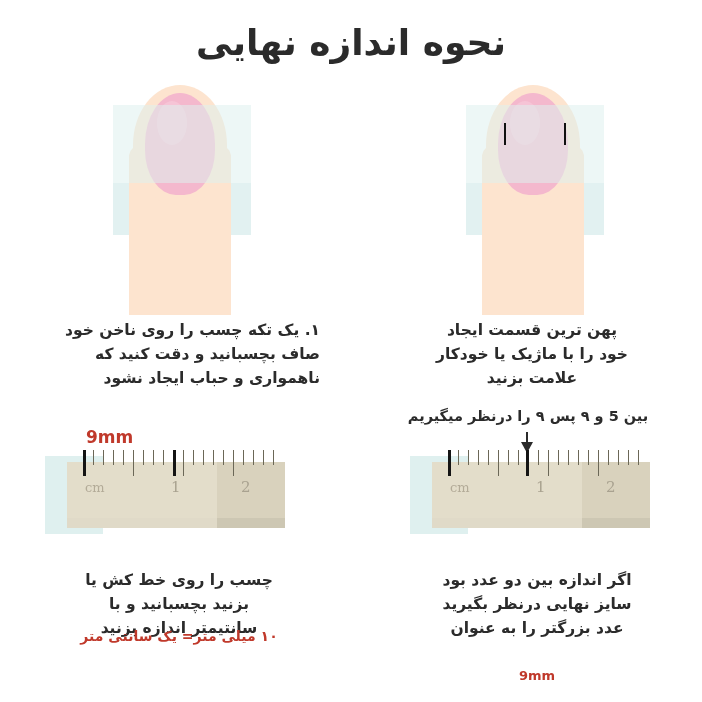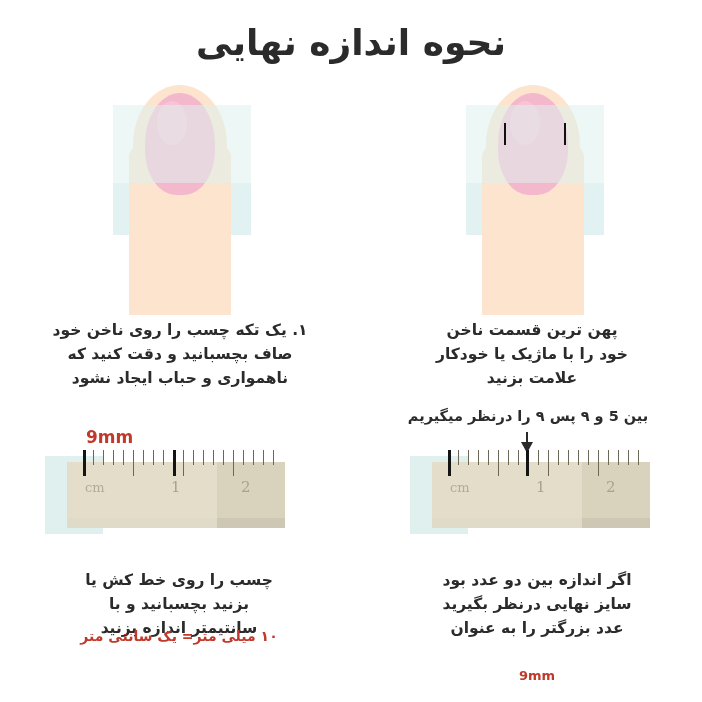--- a/index.html
+++ b/index.html
@@ -208,39 +208,39 @@
 
   <div class="finger-wrap" style="left:95px; top:85px;">
     <div class="tape" style="left:18px; top:98px; width:138px; height:52px;"></div>
     <div class="finger-body"></div>
     <div class="finger-tip"></div>
     <div class="nail"></div>
     <div class="nail-gloss"></div>
     <div class="tape" style="left:18px; top:20px; width:138px; height:78px; opacity:0.55;"></div>
   </div>
 
-  <div class="caption" style="left:40px; top:318px; width:280px;">
+  <div class="caption" style="left:40px; top:318px; width:280px;text-align:right;">
     <div>۱. یک تکه چسب را روی ناخن خود</div>
     <div>صاف بچسبانید و دقت کنید که</div>
     <div>ناهمواری و حباب ایجاد نشود</div>
   </div>
 
   <div class="finger-wrap" style="left:448px; top:85px;">
     <div class="tape" style="left:18px; top:98px; width:138px; height:52px;"></div>
     <div class="finger-body"></div>
     <div class="finger-tip"></div>
     <div class="nail"></div>
     <div class="nail-gloss"></div>
     <div class="tape" style="left:18px; top:20px; width:138px; height:78px; opacity:0.55;"></div>
     <div class="mark" style="left:56px; top:38px;"></div>
     <div class="mark" style="left:116px; top:38px;"></div>
   </div>
 
   <div class="caption" style="left:392px; top:318px; width:280px;">
-    <div>پهن ترین قسمت ناخن</div>
+    <div>پهن ترین قسمت ایجاد</div>
     <div>خود را با ماژیک یا خودکار</div>
     <div>علامت بزنید</div>
   </div>
 
   <div class="measure-label" style="left:86px; top:427px;">9mm</div>
 
   <div class="ruler-wrap" style="left:45px; top:448px;">
     <div class="ruler-tape"></div>
     <div class="ruler-body shadow"></div>
     <div class="ruler-strip"></div>

